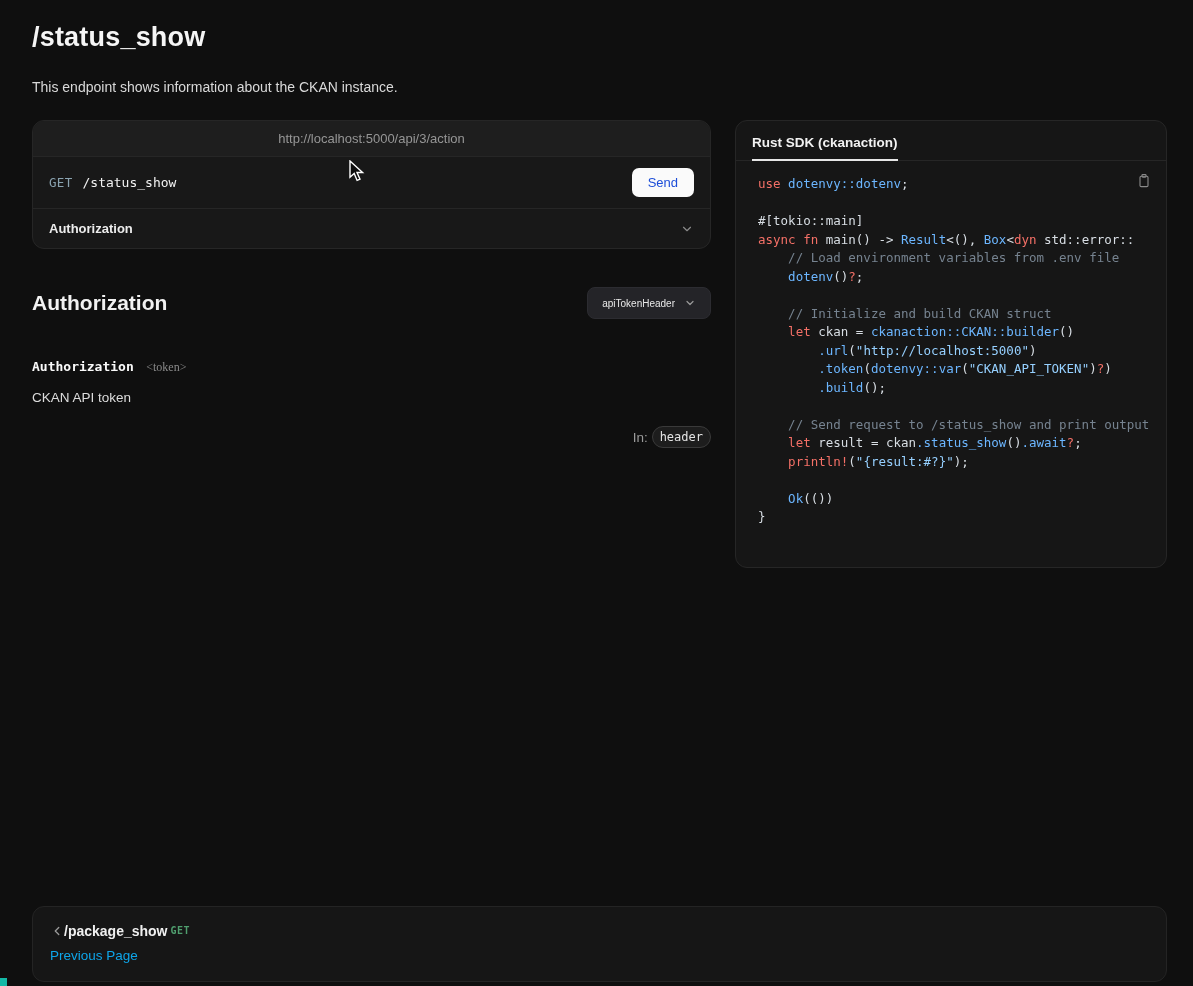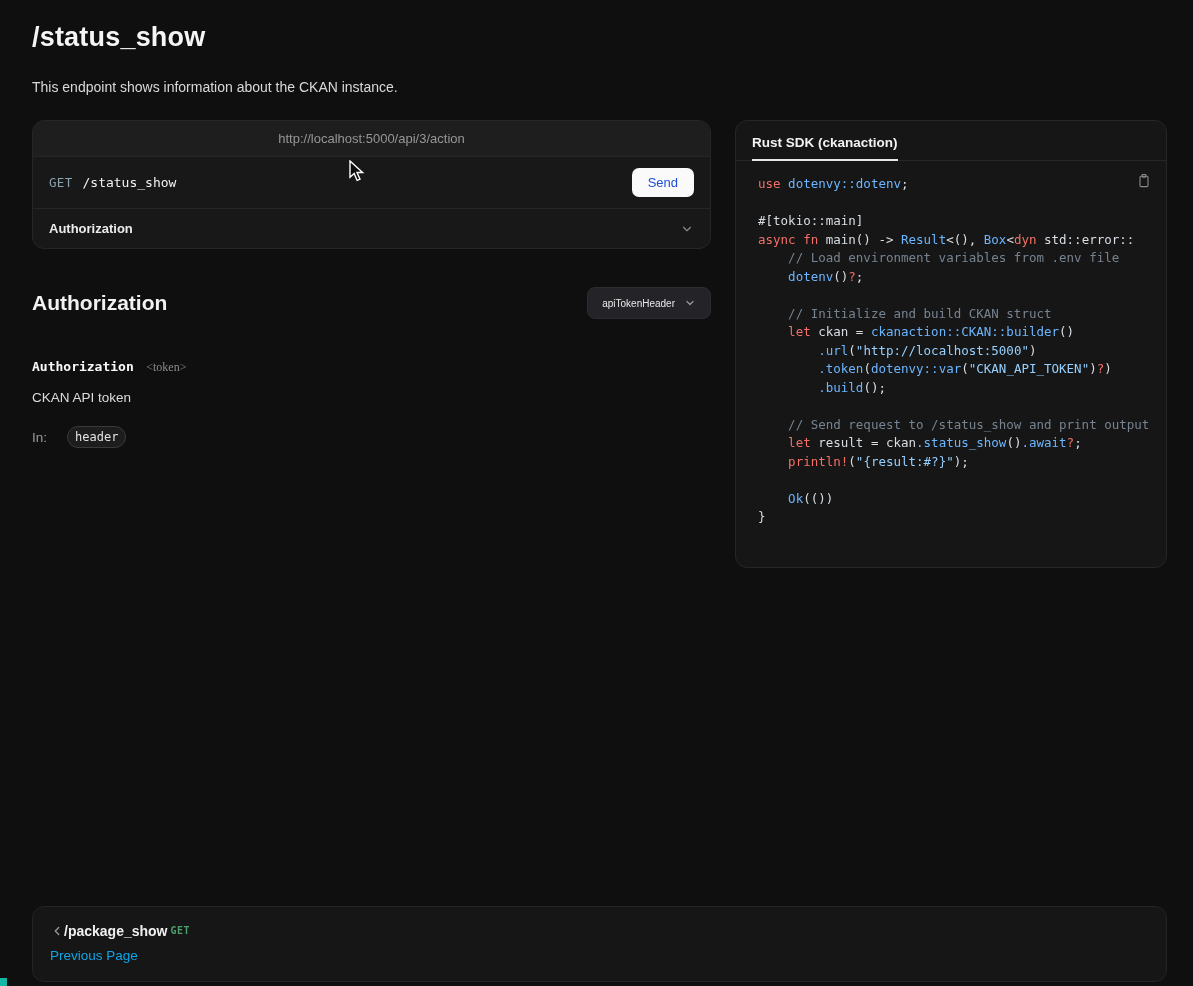--- a/index.html
+++ b/index.html
@@ -32,21 +32,21 @@
 
   
   .auth-header-row { margin-top:38px; display:flex; justify-content:space-between; align-items:center; }
   h2.section-title { font-size:21px; font-weight:700; color:#f2f2f2; }
   .scheme-select { display:flex; align-items:center; gap:9px; background:#242428; border:1px solid #2c2c31; border-radius:8px; padding:9px 14px; color:#e9e9e9; font-size:10px; font-family:"Liberation Sans", sans-serif; cursor:pointer; }
 
   .param-block { margin-top:38px; }
   .param-name { font-family:"DejaVu Sans Mono", monospace; font-size:13px; font-weight:700; color:#fafafa; }
   .param-type { font-family:Liberation Serif, serif; font-size:12px; color:#8a8a8a; margin-left:8px; }
   .param-desc { margin-top:15px; font-size:13.5px; color:#dcdcdc; }
-  .in-row { margin-top:21px; display:flex; align-items:center; gap:20px; font-size:13.5px; color:#9a9a9a; }
+  .in-row { margin-top:21px; display:flex; align-items:center; gap:4px; font-size:13.5px; color:#9a9a9a;justify-content:flex-end; }
   .chip { font-family:"DejaVu Sans Mono", monospace; font-size:12px; color:#e3e3e3; background:#1d1d1d; border:1px solid #3a3a3a; border-radius:11px; padding:3px 7px; }
 
   
   .sdk-card { background:#161616; border:1px solid #262626; border-radius:12px; overflow:hidden; }
   .sdk-header { border-bottom:1px solid #262626; padding:0 16px; height:40px; display:flex; align-items:flex-end; }
   .sdk-tab { font-size:13.5px; font-weight:700; color:#f2f2f2; padding-bottom:9px; border-bottom:2px solid #e6e6e6; margin-bottom:-1px; cursor:pointer; }
   .code-wrap { position:relative; padding:14px 8px 40px 22px; }
   .copy-btn { position:absolute; top:12px; right:14px; background:none; border:none; cursor:pointer; line-height:0; }
   pre.code { font-family:"DejaVu Sans Mono", monospace; font-size:12.5px; color:#d8dee4; white-space:pre; overflow:hidden; }
   .code-line { height:18.5px; line-height:18.5px; }

